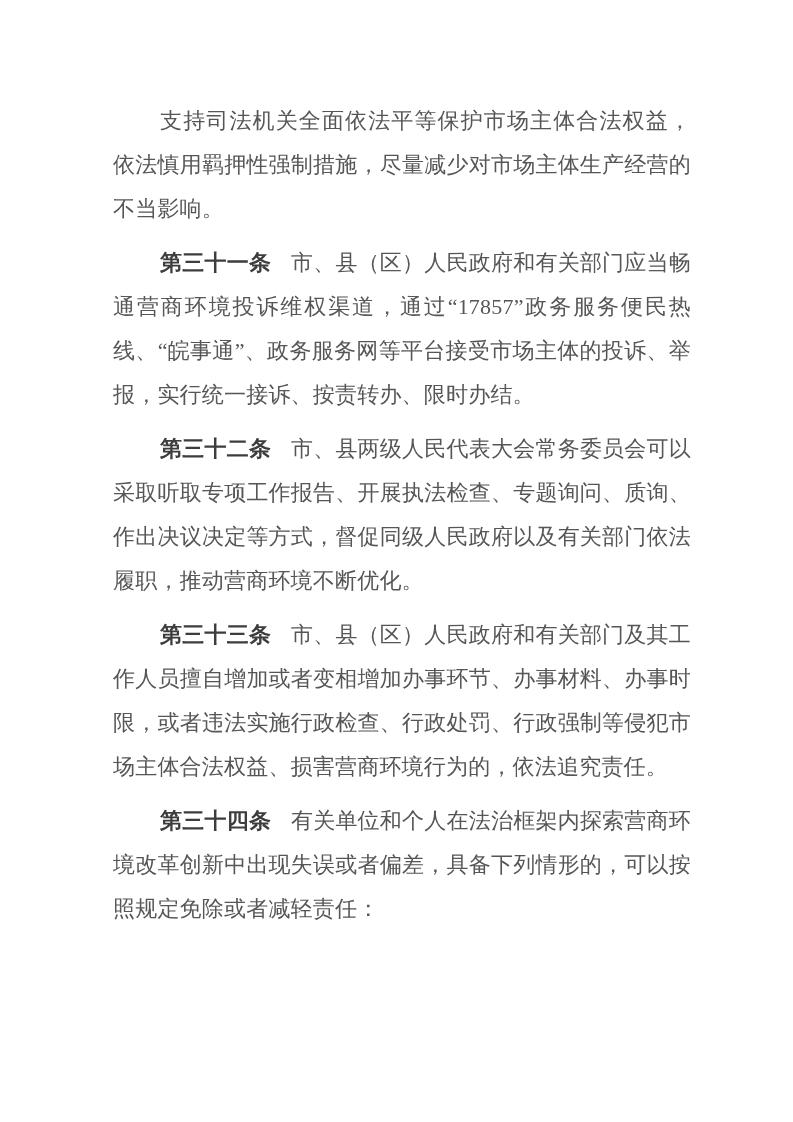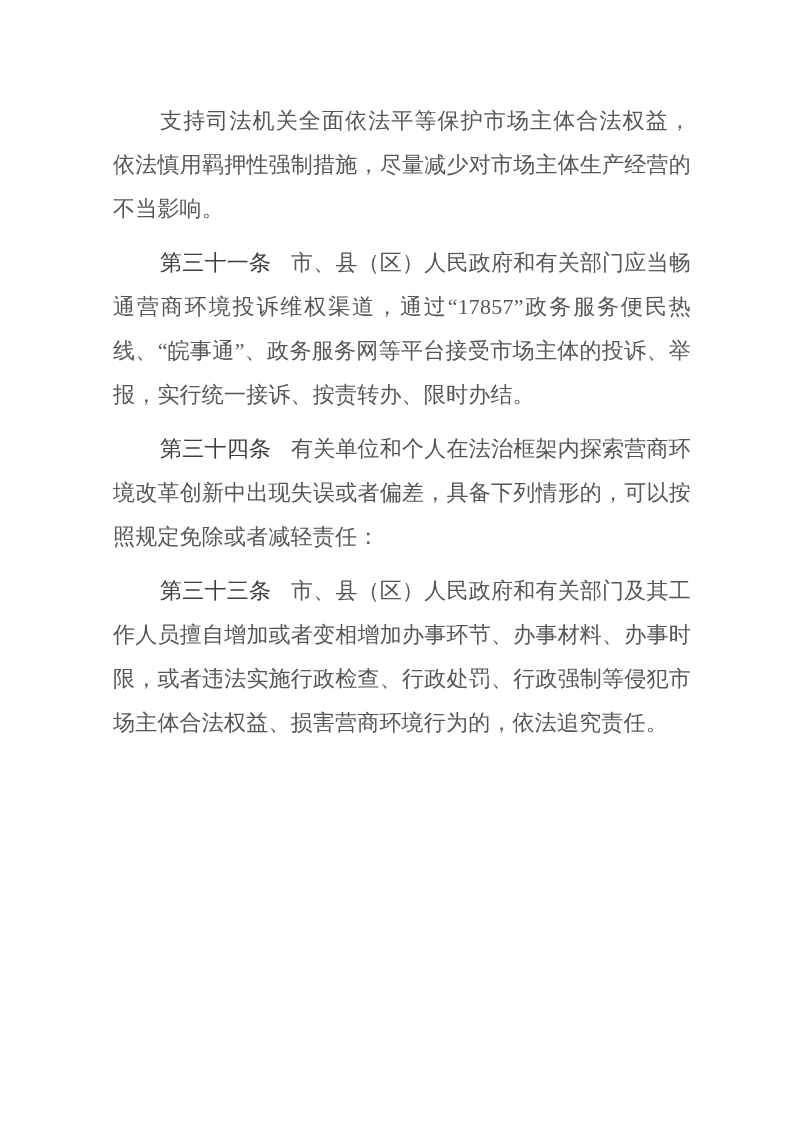--- a/index.html
+++ b/index.html
@@ -27,37 +27,38 @@
     line-height: 44px;
     color: var(--body-color, #565656);
     text-align: justify;
     text-justify: inter-character;
     text-indent: 47px;
     letter-spacing: 0.2px;
     word-break: break-all;
   }
   p.para .term {
     font-family: "Liberation Sans", "DejaVu Sans", sans-serif;
-    font-weight: 400;
+    font-weight: 700;
     color: var(--term-color, #3d3d3d);
   }
   p.para .term:not(:empty) {
     margin-right: 0.9em;
   }
 </style>
 </head>
 <body>
 
 <div class="page">
   <div class="content">
 
     <p class="para"><span class="term"></span><span>支持司法机关全面依法平等保护市场主体合法权益，依法慎用羁押性强制措施，尽量减少对市场主体生产经营的不当影响。</span></p>
 
     <p class="para"><span class="term">第三十一条</span><span>市、县（区）人民政府和有关部门应当畅通营商环境投诉维权渠道，通过“17857”政务服务便民热线、“皖事通”、政务服务网等平台接受市场主体的投诉、举报，实行统一接诉、按责转办、限时办结。</span></p>
 
+    <p class="para"><span class="term">第三十二条</span><span>市、县两级人民代表大会常务委员会可以采取听取专项工作报告、开展执法检查、专题询问、质询、作出决议决定等方式，督促同级人民政府以及有关部门依法履职，推动营商环境不断优化。</span></p>
+
+    <p class="para"><span class="term">第三十三条</span><span>市、县（区）人民政府和有关部门及其工作人员擅自增加或者变相增加办事环节、办事材料、办事时限，或者违法实施行政检查、行政处罚、行政强制等侵犯市场主体合法权益、损害营商环境行为的，依法追究责任。</span></p>
 
     <p class="para"><span class="term">第三十四条</span><span>有关单位和个人在法治框架内探索营商环境改革创新中出现失误或者偏差，具备下列情形的，可以按照规定免除或者减轻责任：</span></p>
-
-    <p class="para"><span class="term">第三十三条</span><span>市、县（区）人民政府和有关部门及其工作人员擅自增加或者变相增加办事环节、办事材料、办事时限，或者违法实施行政检查、行政处罚、行政强制等侵犯市场主体合法权益、损害营商环境行为的，依法追究责任。</span></p>
 
 
   </div>
 </div>
 
 </body></html>

